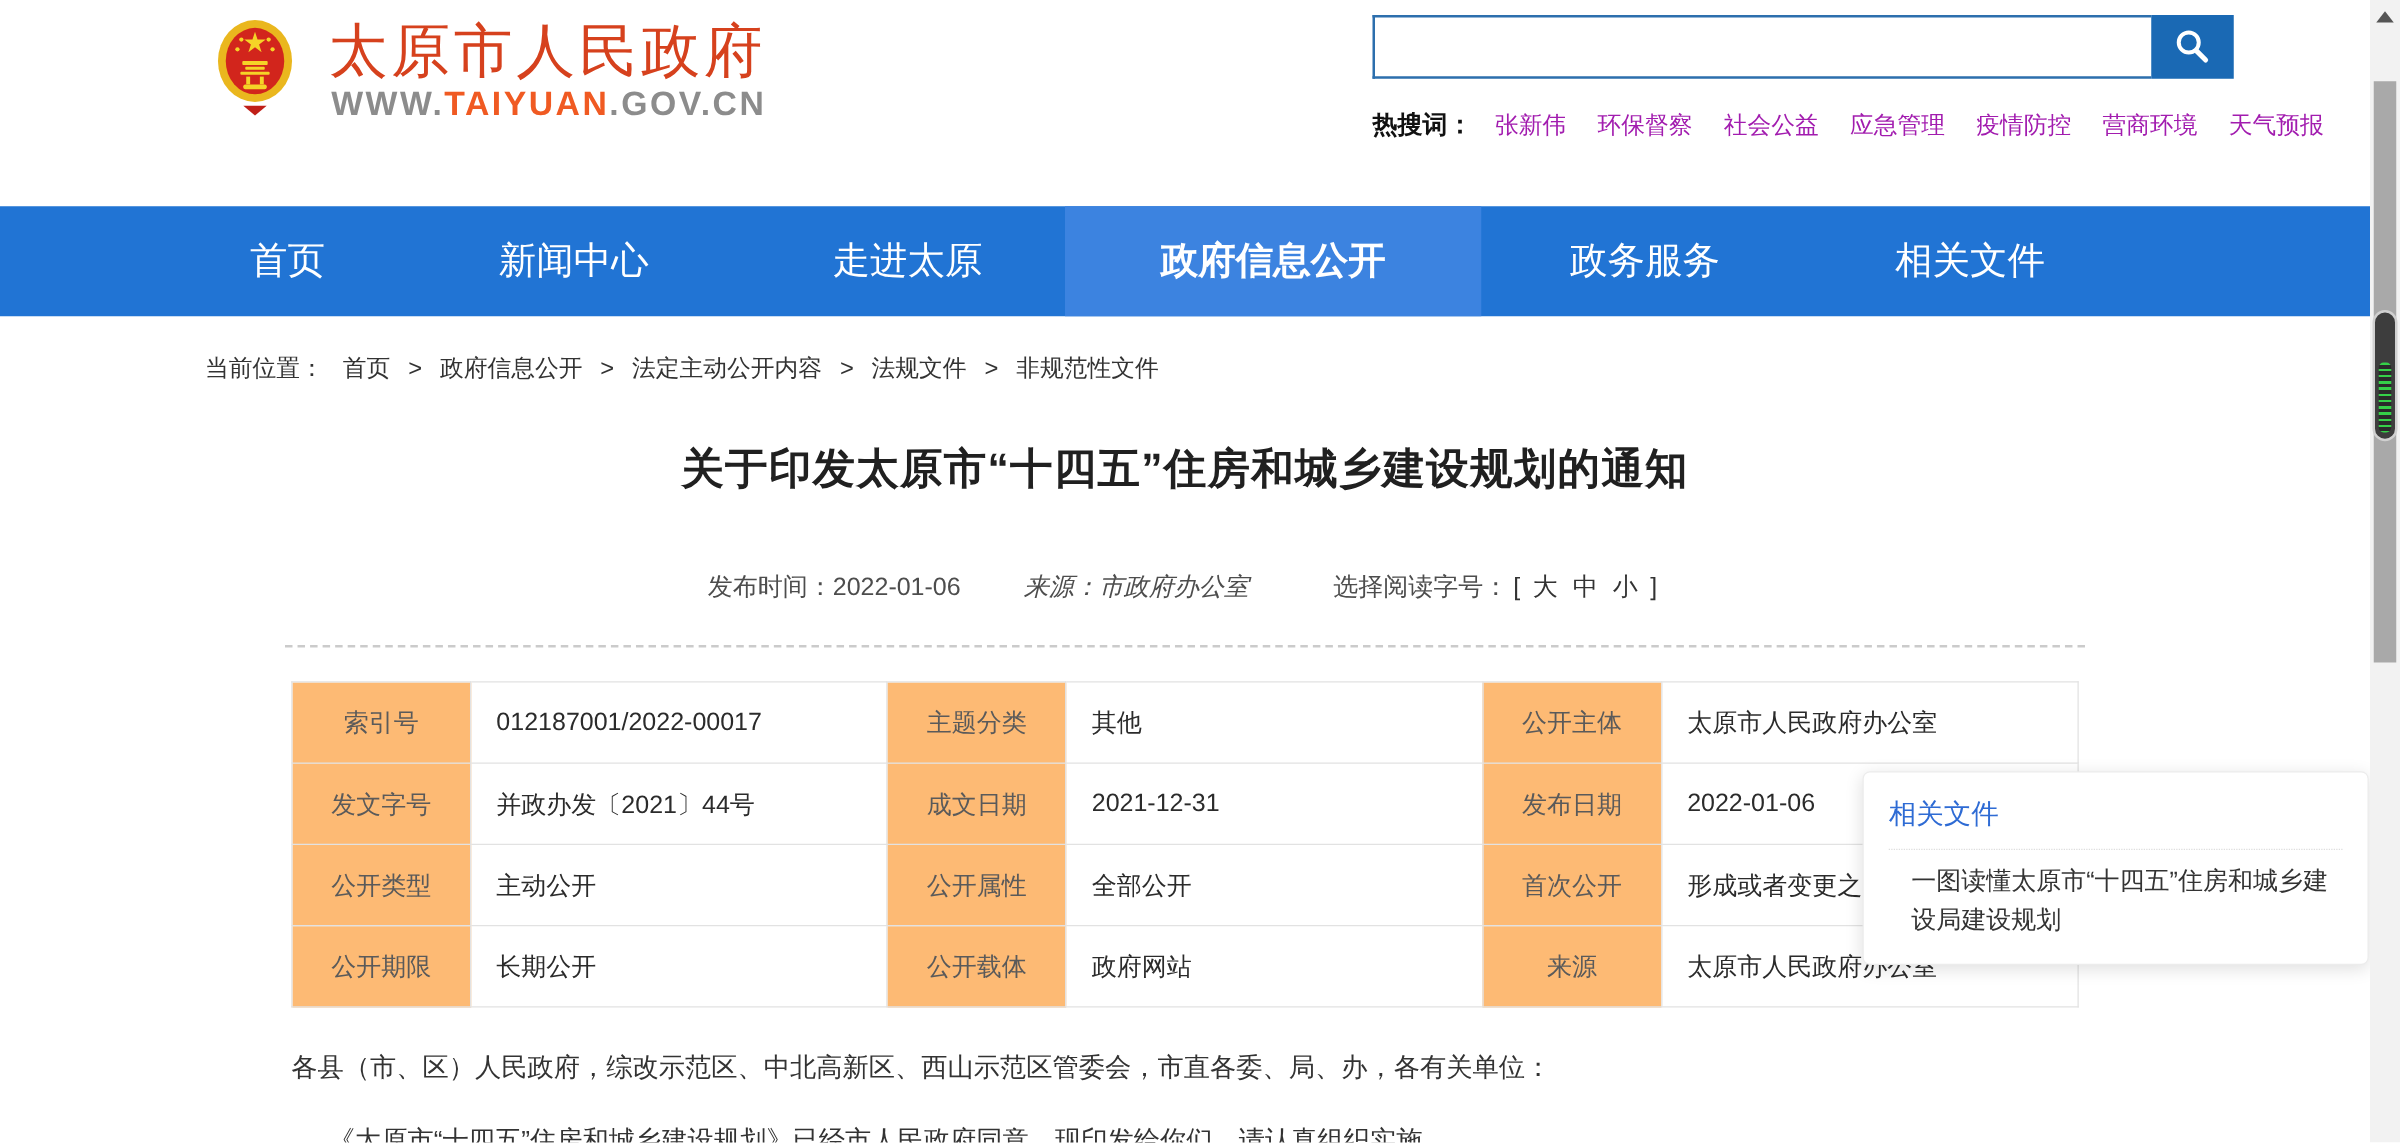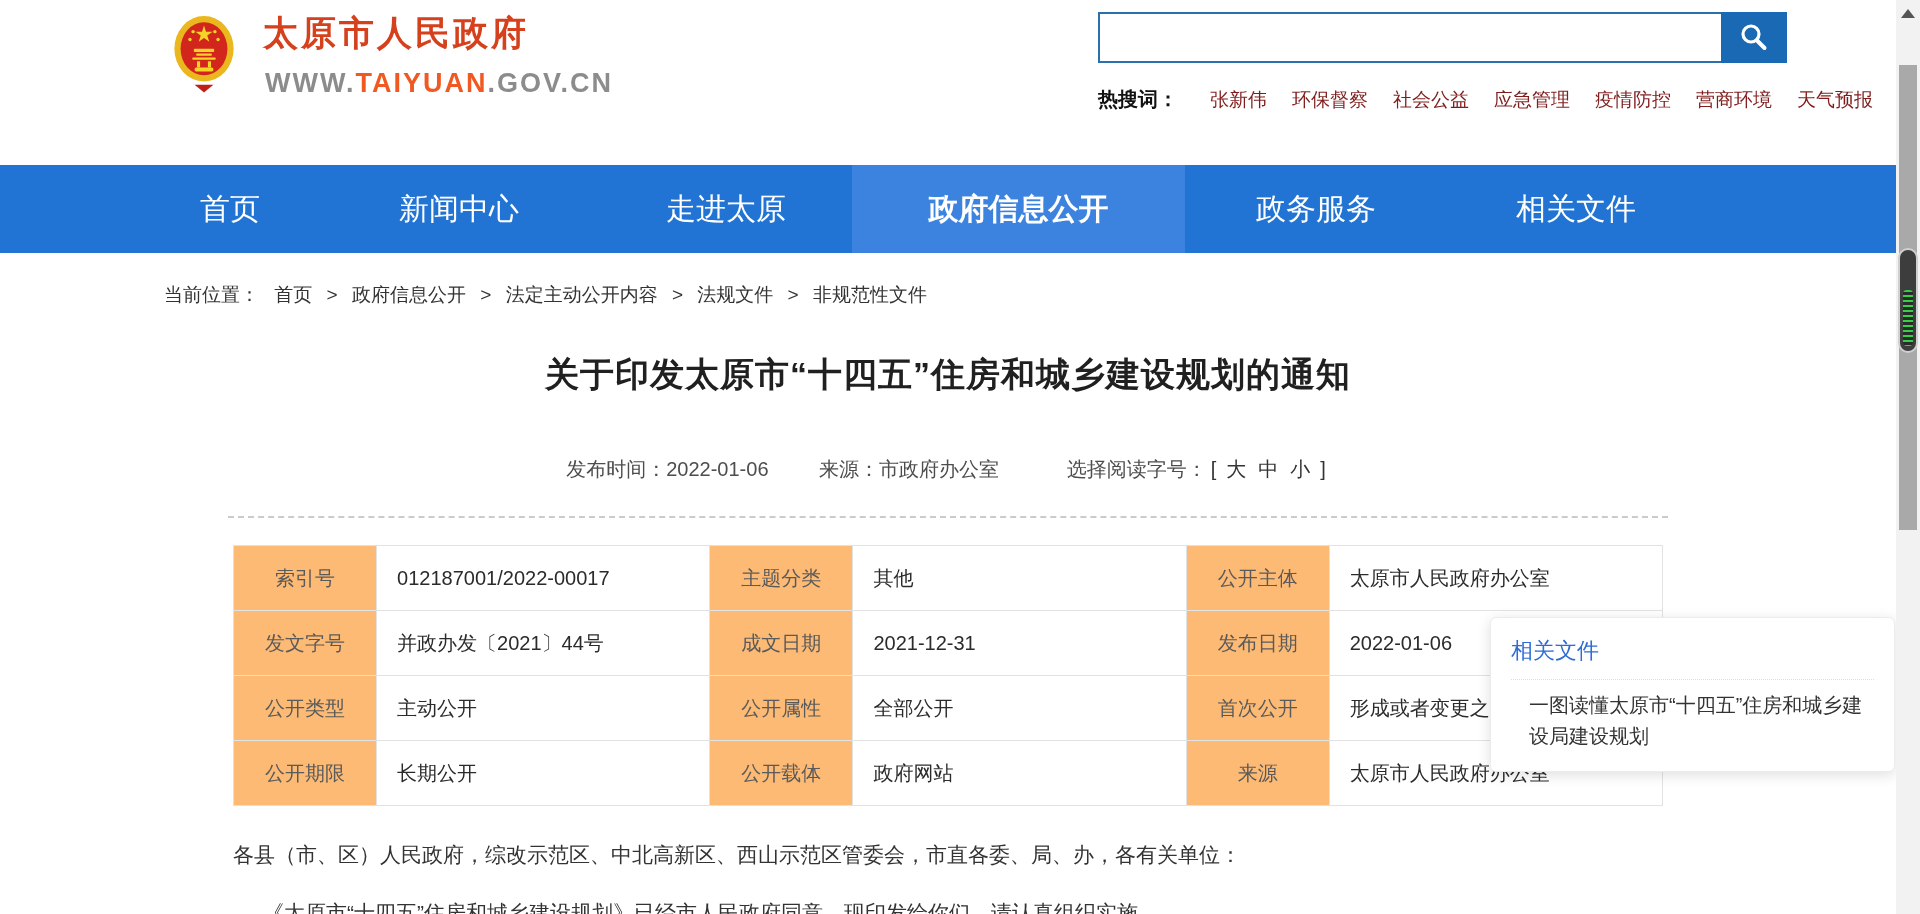--- a/index.html
+++ b/index.html
@@ -4,58 +4,58 @@
 <style>
   * { margin:0; padding:0; box-sizing:border-box; }
   html,body { width:1920px; height:914px; overflow:hidden; background:#fff;
               font-family:"Liberation Sans","DejaVu Sans",sans-serif; }
   #page { position:relative; width:1920px; height:914px; background:#fff; }
 
   
   .header { position:absolute; left:0; top:0; width:1896px; height:165px; background:#fff; }
   .logo-area { position:absolute; left:165px; top:6px; width:560px; height:100px; cursor:pointer; }
   .emblem { position:absolute; left:0; top:2px; width:78px; height:98px; }
-  .site-name { position:absolute; left:98px; top:4px; font-size:35px; font-weight:bold;
+  .site-name { position:absolute; left:98px; top:4px; font-size:47px; font-weight:normal;
                color:#d6411d; letter-spacing:3px; white-space:nowrap; }
   .site-url { position:absolute; left:100px; top:62px; font-size:27px; font-weight:bold;
               letter-spacing:2px; white-space:nowrap; }
   .site-url .gray { color:#8c8c8c; }
   .site-url .orange { color:#f05a22; }
 
   .search-wrap { position:absolute; left:1098px; top:12px; width:689px; height:51px; display:flex; }
   .search-input { flex:1; border:2px solid #2c6fad; border-right:none; outline:none;
                   font-size:20px; padding:0 12px; color:#333; }
   .search-btn { width:66px; height:51px; background:#1a69b4; border:none; cursor:pointer;
                 display:flex; align-items:center; justify-content:center; }
 
   .hot-row { position:absolute; left:1098px; top:86px; width:800px; display:flex;
              align-items:center; font-size:19px; white-space:nowrap; }
-  .hot-label { font-weight:bold; color:#111; font-size:20px; margin-right:32px; }
-  .hot-link { color:#7f1d1d; margin-right:25px; cursor:pointer; }
+  .hot-label { font-weight:bold; color:#111; font-size:20px; margin-right:18px; }
+  .hot-link { color:#a21caf; margin-right:25px; cursor:pointer; }
 
   
   .navbar { position:absolute; left:0; top:165px; width:1896px; height:88px; background:#2174d4; }
   .nav-item { position:absolute; top:0; height:88px; line-height:88px; color:#fff;
               font-size:30px; transform:translateX(-50%); cursor:pointer; white-space:nowrap; }
   .nav-item.active { left:852px; width:333px; transform:none; text-align:center;
                      background:#3c83e0; font-weight:bold; }
 
   
   .breadcrumb { position:absolute; left:164px; top:282px; font-size:19px; color:#333; white-space:nowrap; }
   .crumb-label { margin-right:10px; }
   .crumb-item { cursor:pointer; }
   .crumb-sep { margin:0 9px; color:#333; }
 
   
   .doc-title { position:absolute; left:233px; top:352px; width:1430px; text-align:center;
                font-size:34px; font-weight:bold; color:#202020; letter-spacing:1px; }
   .doc-meta { position:absolute; left:233px; top:456px; width:1430px; text-align:center;
               font-size:20px; color:#4d4d4d; white-space:nowrap; }
   .meta-publish { margin-right:45px; }
-  .meta-source { margin-right:62px; }
+  .meta-source { margin-right:62px;font-style:italic; }
   .meta-bracket { margin:0 4px; color:#333; }
   .font-size-opt { margin:0 6px; color:#333; cursor:pointer; }
 
   .divider { position:absolute; left:228px; top:516px; width:1440px;
              border-top:2px dashed #cbcbcb; }
 
   .info-table { position:absolute; left:233px; top:545px; width:1430px;
                 border-collapse:collapse; table-layout:fixed; font-size:20px; }
   .info-table td { border:1px solid #e2e2e2; height:65px; }
   .info-table td.lbl { width:143px; background:#fdba74; color:#5a5a5a; text-align:center; }

